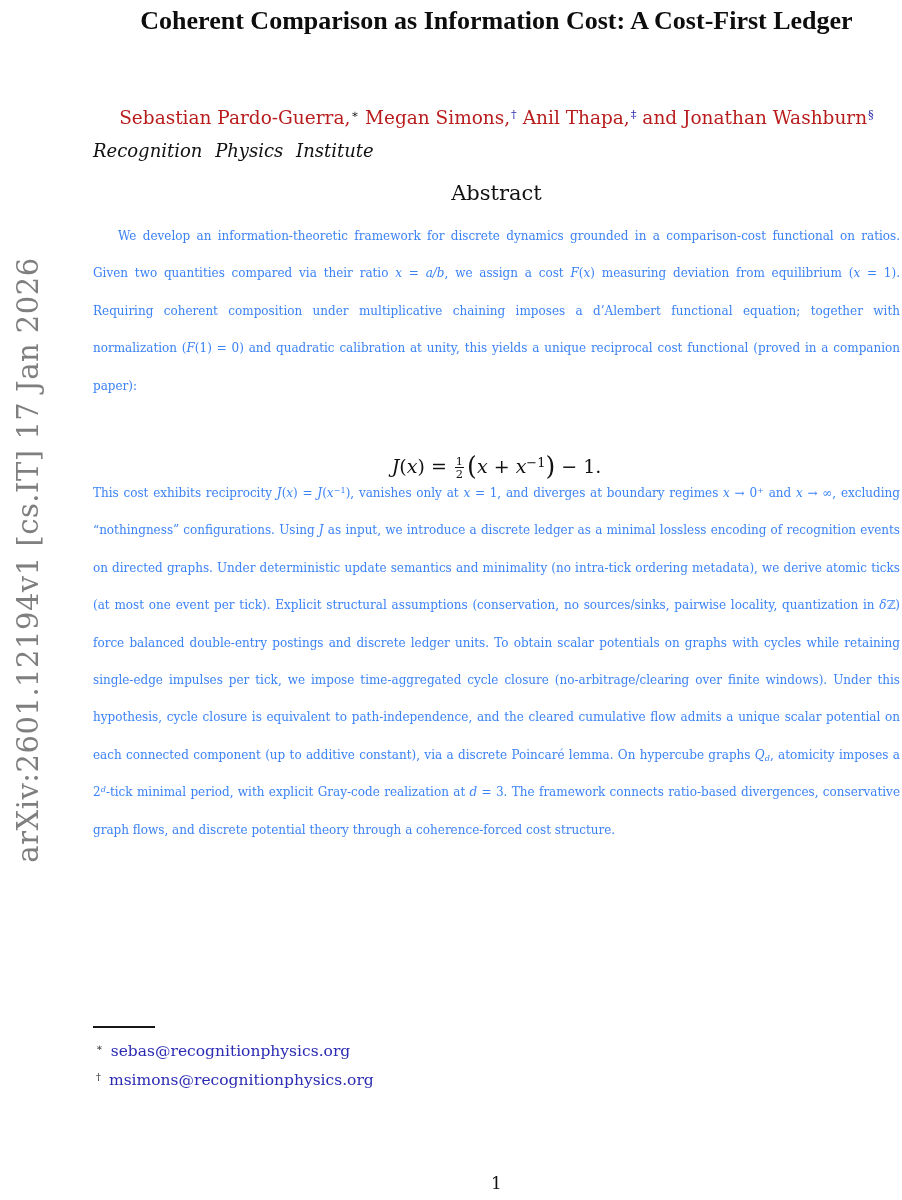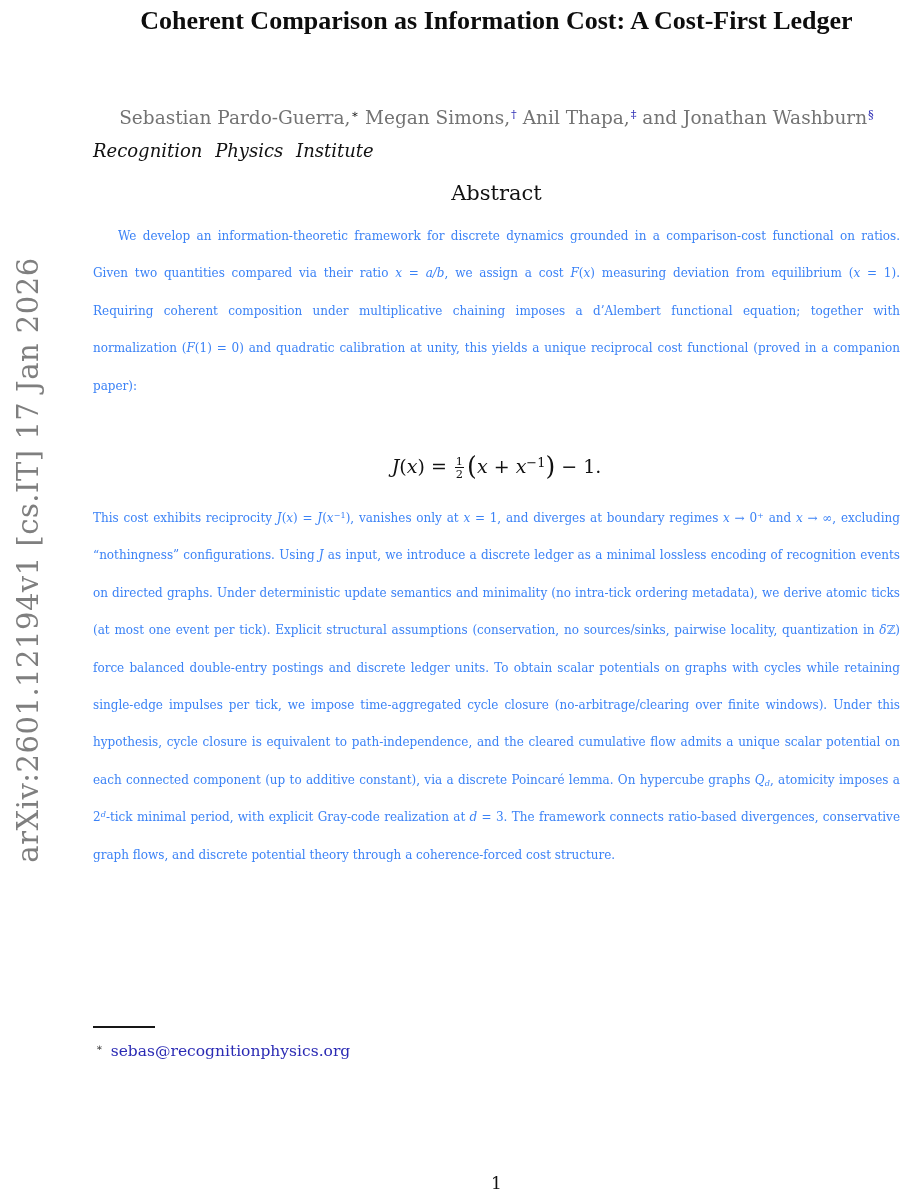--- a/index.html
+++ b/index.html
@@ -41,21 +41,21 @@
     font-size: 18.5px;
     line-height: 28px;
     white-space: nowrap;
   }
   .auth-mark {
     font-size: 62%;
     vertical-align: 0.55em;
     margin-left: 1px;
   }
   .auth-mark.blue { color: #2b2bb4; }
-  .auth-name { color: #737373; }
+  .auth-name { color: #b91c1c; }
 
   .affiliation {
     top: 140px;
     text-align: left;
     font-style: italic;
     font-size: 18px;
     word-spacing: 7px;
   }
 
   .abs-head {
@@ -64,21 +64,21 @@
     font-size: 21px;
   }
 
   .para {
     font-size: 12px;
     line-height: 37.4px;
     text-align: justify;
     color: #3b82f6;
   }
   .para1 { top: 218px; text-indent: 25px; }
-  .para2 { top: 500px; }
+  .para2 { top: 475px; }
 
   .m { font-style: italic; }
   .sup { font-size: 68%; vertical-align: 0.5em; line-height: 0; }
   .sub { font-size: 68%; vertical-align: -0.25em; line-height: 0; }
 
   .equation {
     top: 446px;
     text-align: center;
     font-size: 19px;
     line-height: 40px;
@@ -129,16 +129,17 @@
 <div class="abs col para para1"><span>We develop an information-theoretic framework for discrete dynamics grounded in a comparison-cost functional on ratios. Given two quantities compared via their ratio </span><span class="m">x</span><span> = </span><span class="m">a/b</span><span>, we assign a cost </span><span class="m">F</span><span>(</span><span class="m">x</span><span>) measuring deviation from equilibrium (</span><span class="m">x</span><span> = 1). Requiring coherent composition under multiplicative chaining imposes a d’Alembert functional equation; together with normalization (</span><span class="m">F</span><span>(1) = 0) and quadratic calibration at unity, this yields a unique reciprocal cost functional (proved in a companion paper):</span></div>
 
 <div class="abs col equation"><span class="m">J</span><span>(</span><span class="m">x</span><span>) = </span><span class="frac"><span class="num">1</span><span class="den">2</span></span><span class="bigp">(</span><span class="m">x</span><span> + </span><span class="m">x</span><span class="sup">−1</span><span class="bigp">)</span><span> − 1.</span></div>
 
 <div class="abs col para para2"><span>This cost exhibits reciprocity </span><span class="m">J</span><span>(</span><span class="m">x</span><span>) = </span><span class="m">J</span><span>(</span><span class="m">x</span><span class="sup">−1</span><span>), vanishes only at </span><span class="m">x</span><span> = 1, and diverges at boundary regimes </span><span class="m">x</span><span> → 0</span><span class="sup">+</span><span> and </span><span class="m">x</span><span> → ∞, excluding “nothingness” configurations. Using </span><span class="m">J</span><span> as input, we introduce a discrete ledger as a minimal lossless encoding of recognition events on directed graphs. Under deterministic update semantics and minimality (no intra-tick ordering metadata), we derive atomic ticks (at most one event per tick). Explicit structural assumptions (conservation, no sources/sinks, pairwise locality, quantization in </span><span class="m">δ</span><span>ℤ) force balanced double-entry postings and discrete ledger units. To obtain scalar potentials on graphs with cycles while retaining single-edge impulses per tick, we impose time-aggregated cycle closure (no-arbitrage/clearing over finite windows). Under this hypothesis, cycle closure is equivalent to path-independence, and the cleared cumulative flow admits a unique scalar potential on each connected component (up to additive constant), via a discrete Poincaré lemma. On hypercube graphs </span><span class="m">Q</span><span class="m sub">d</span><span>, atomicity imposes a 2</span><span class="m sup">d</span><span>-tick minimal period, with explicit Gray-code realization at </span><span class="m">d</span><span> = 3. The framework connects ratio-based divergences, conservative graph flows, and discrete potential theory through a coherence-forced cost structure.</span></div>
 
 <div class="abs col footnotes">
   <div class="fn-rule"></div>
   <div>
       <div class="fn-line"><span class="fn-mark">∗</span><span class="fn-email">sebas@recognitionphysics.org</span></div>
+      <div class="fn-line"><span class="fn-mark">†</span><span class="fn-email">msimons@recognitionphysics.org</span></div>
     </div>
 </div>
 
 <div class="abs col pageno">1</div>
 
 </body></html>

